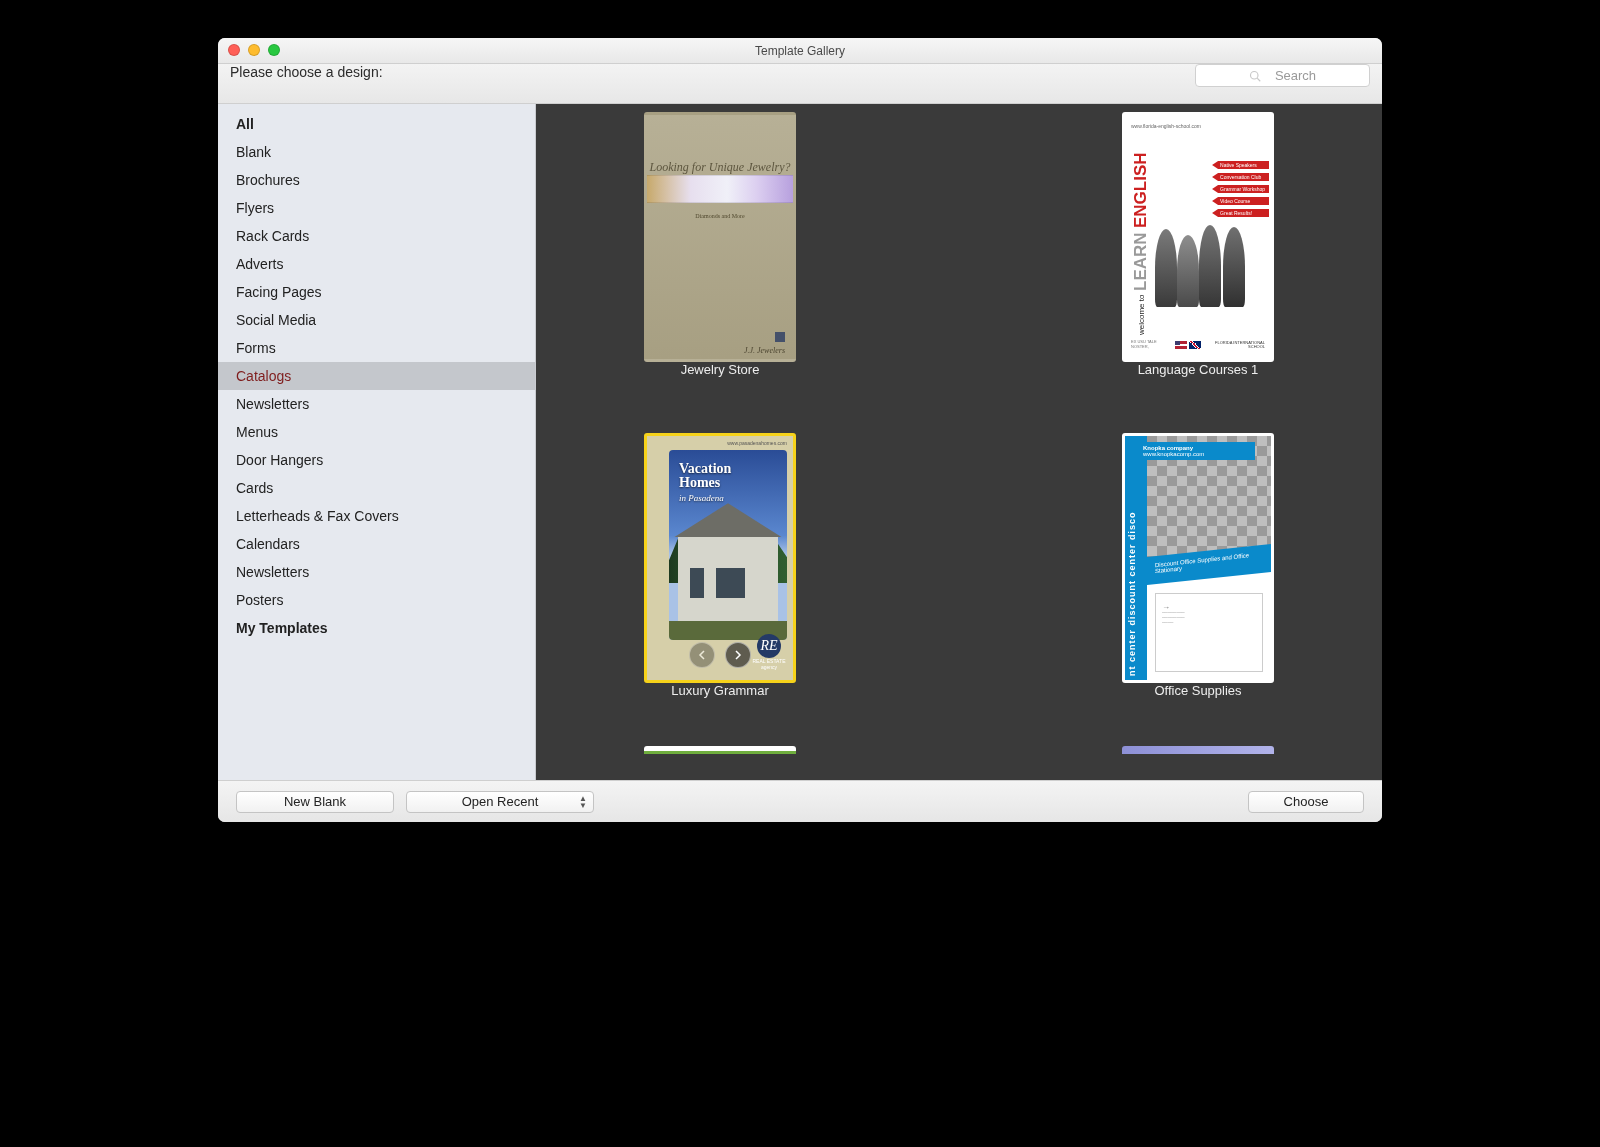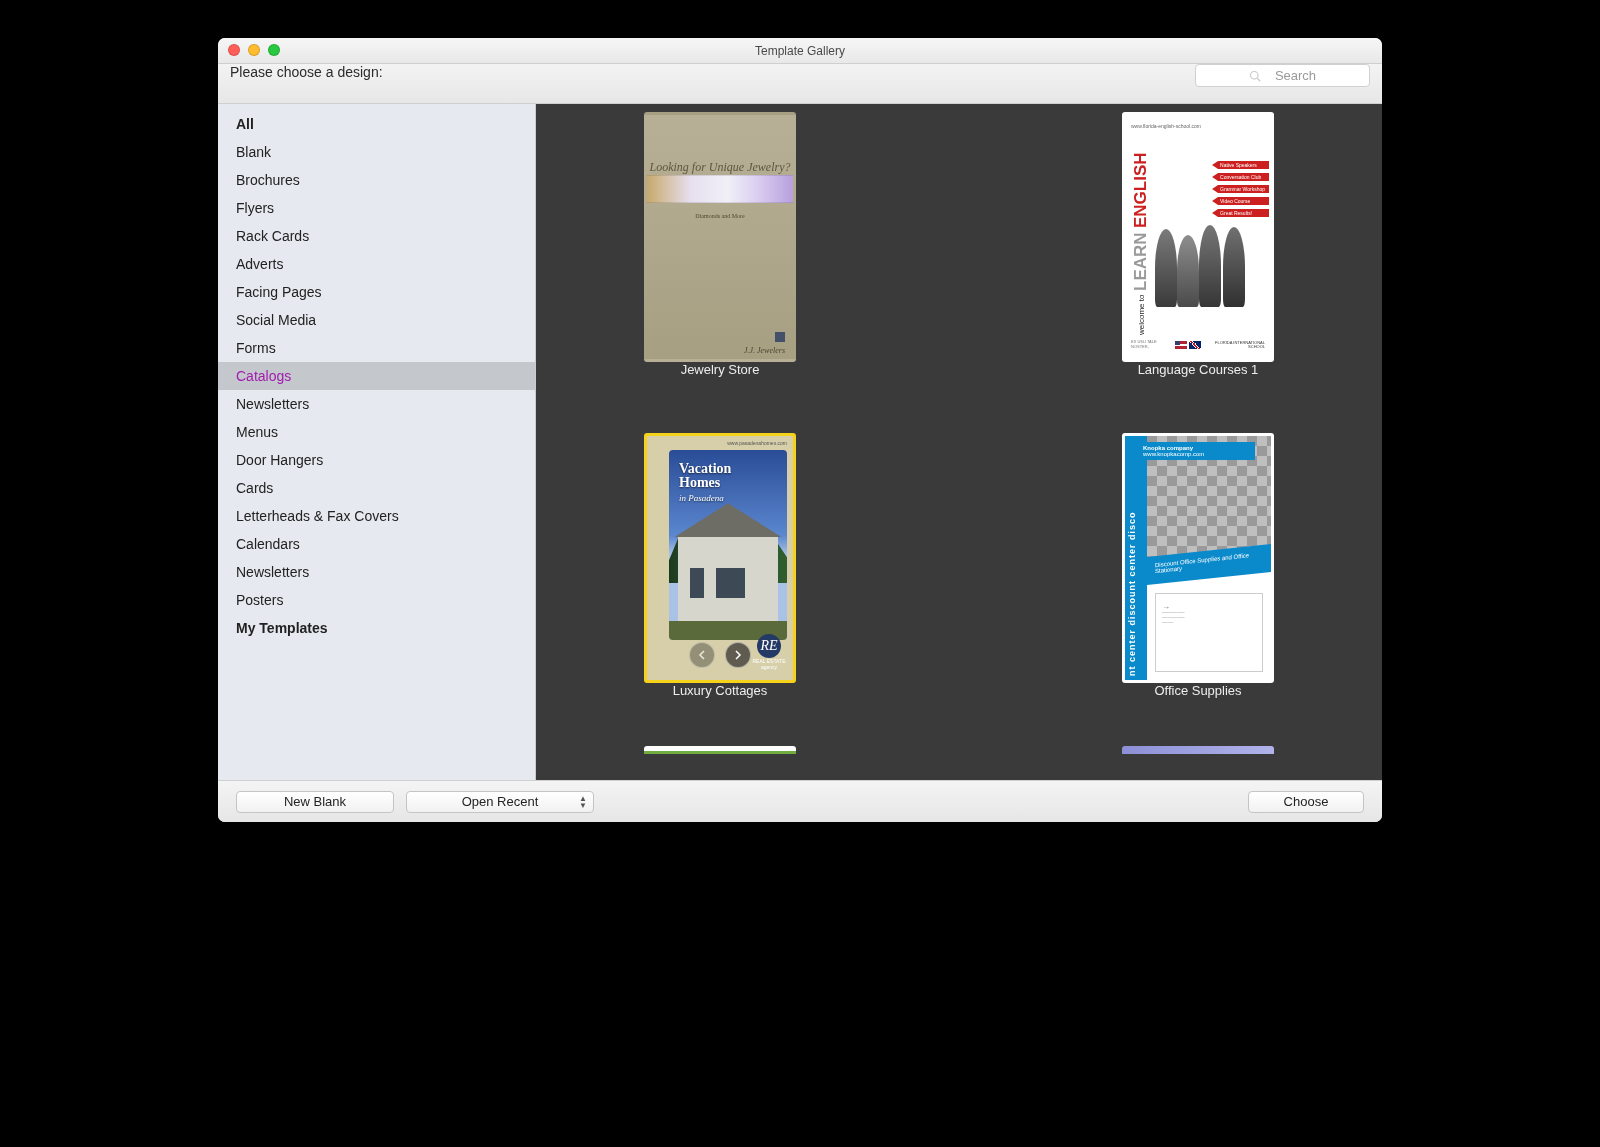--- a/index.html
+++ b/index.html
@@ -72,21 +72,21 @@
     padding-top: 6px;
     overflow-y: auto;
   }
   .sidebar-item {
     font-size: 14px;
     color:#222;
     padding: 6px 18px;
     cursor: default;
   }
   .sidebar-item.bold { font-weight: 700; }
-  .sidebar-item.selected { background:#c4c7cc; color:#a21caf; }
+  .sidebar-item.selected { background:#c4c7cc; color:#7f1d1d; }
 
   .gallery {
     flex:1;
     background:#3a3a3a;
     padding: 8px 40px 0 40px;
     overflow: hidden;
   }
   .grid {
     display:grid;
     grid-template-columns: repeat(2, 1fr);
@@ -328,21 +328,21 @@
                     <path d="M7 1 L3 5 L7 9" fill="none" stroke="#fff" stroke-width="1.5"></path>
                   </svg>
               </div>
               <div class="arrow-btn">
                 <svg viewBox="0 0 10 10">
                     <path d="M3 1 L7 5 L3 9" fill="none" stroke="#fff" stroke-width="1.5"></path>
                   </svg>
               </div>
             </div>
           </div>
-          <div class="caption">Luxury Cottages</div>
+          <div class="caption">Luxury Grammar</div>
         </div>
 
         <div class="card">
           <div class="thumb office">
             <div class="bluecol">nt center  discount center  disco</div>
             <div class="content">
               <div class="photo">
                 <div class="banner">
                   <b>Knopka company</b><br>
                   <span>www.knopkacomp.com</span>

